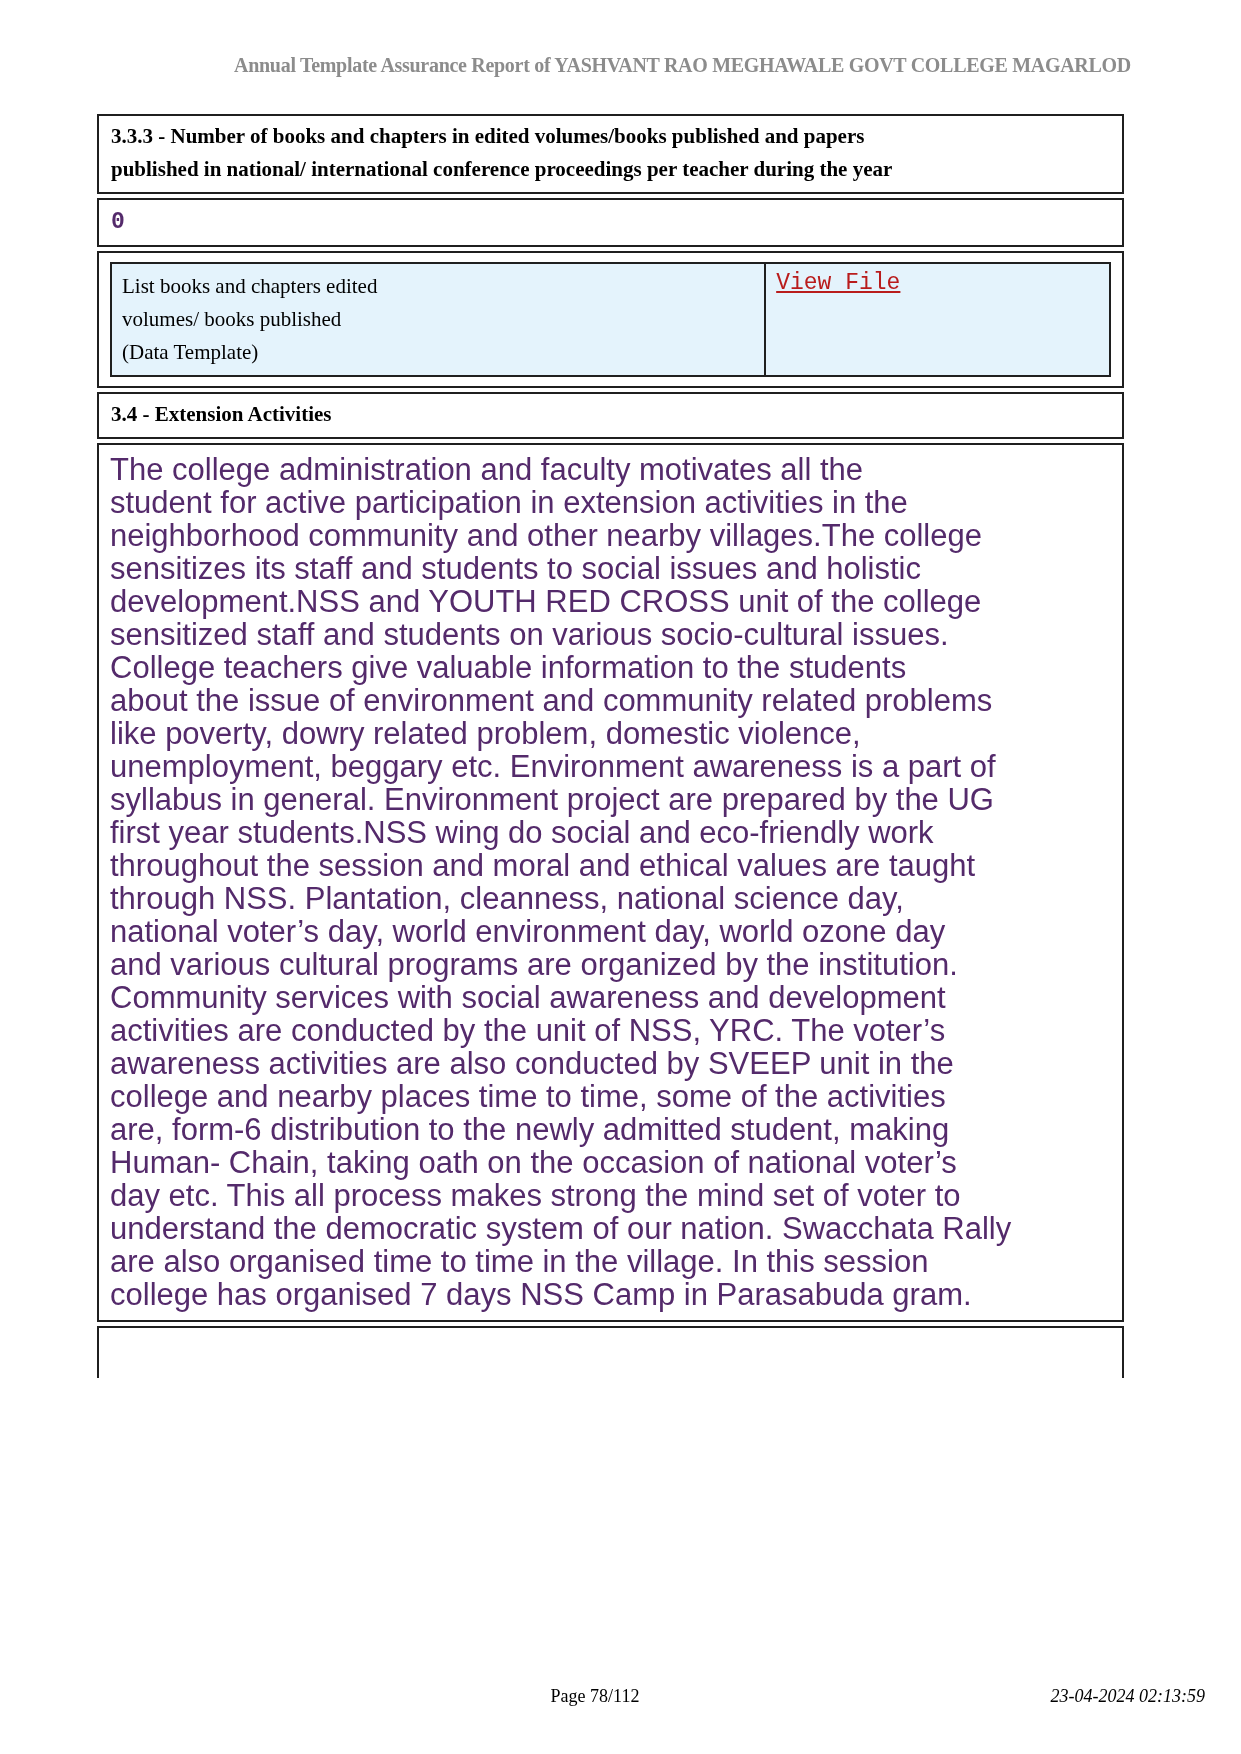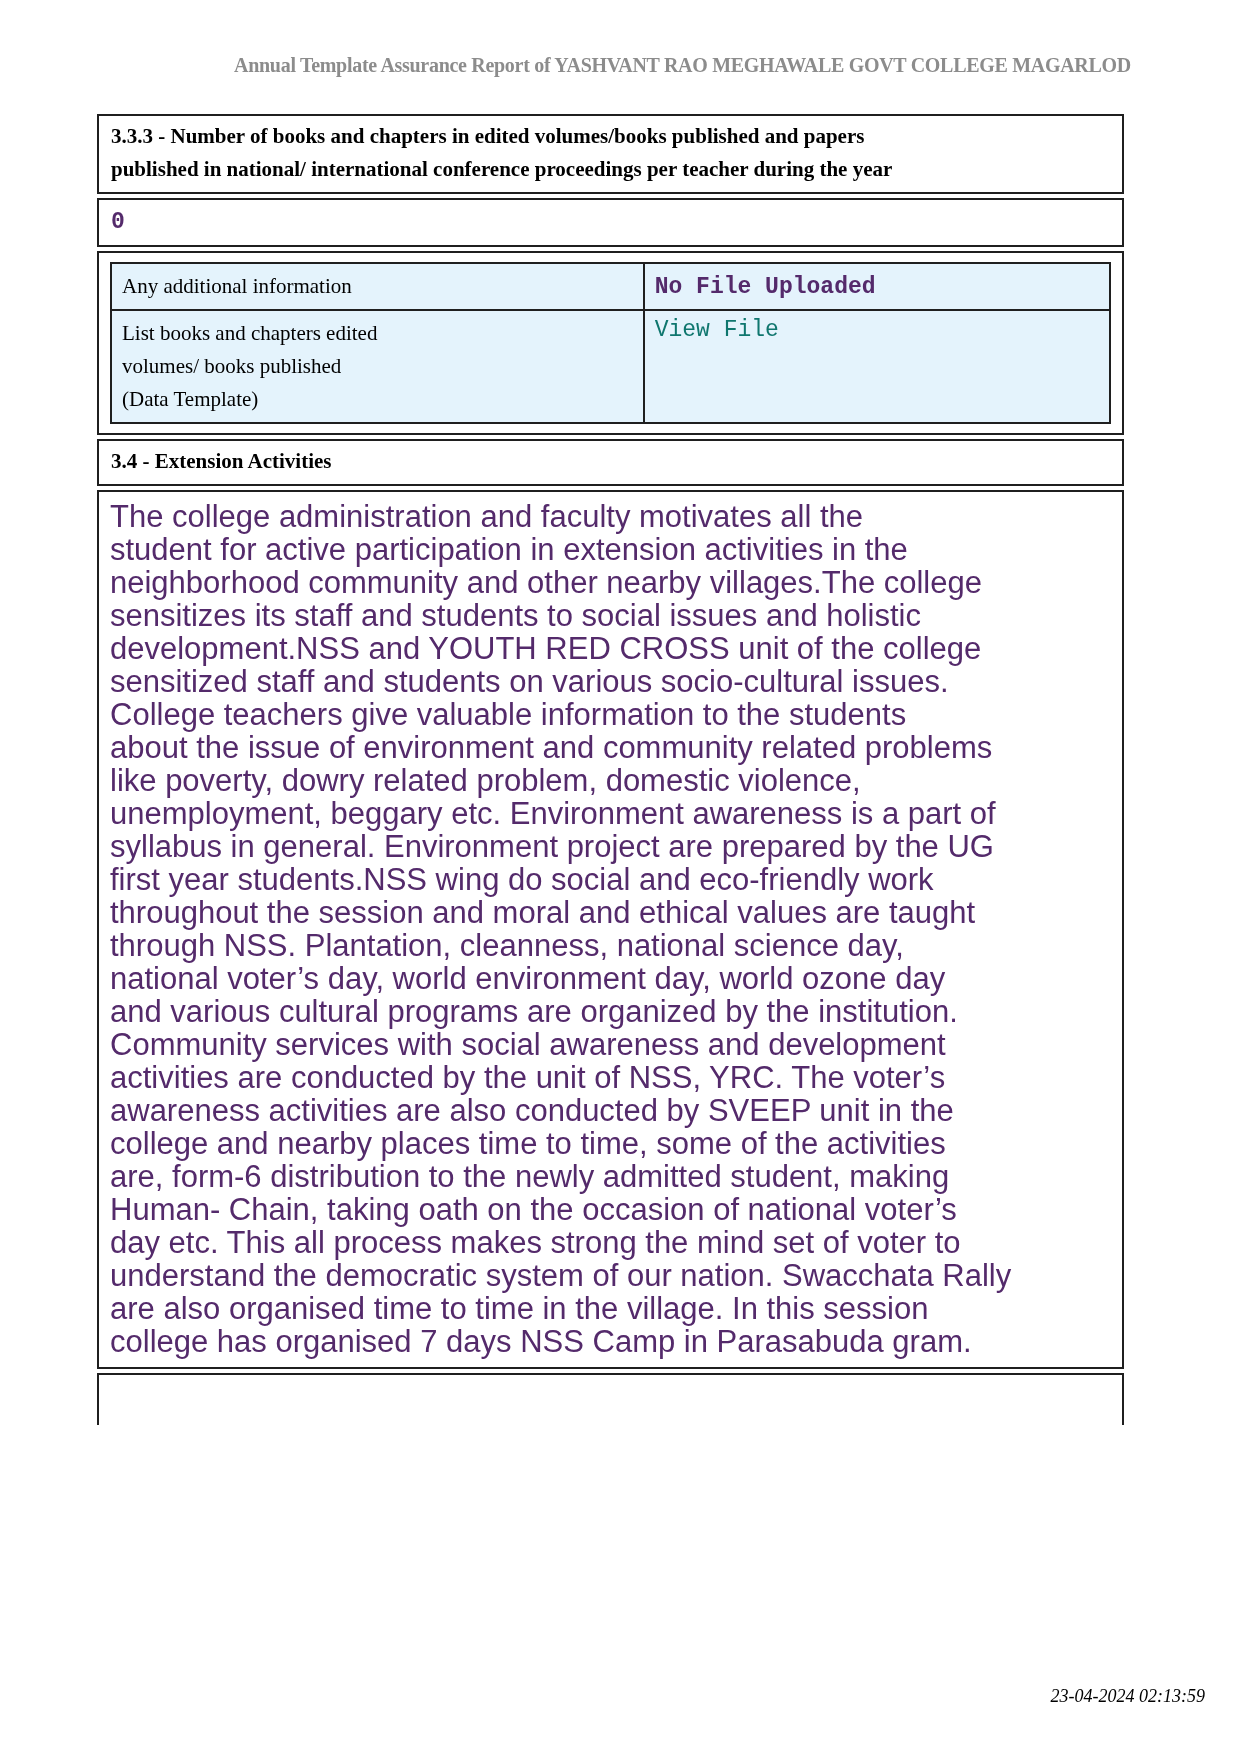--- a/index.html
+++ b/index.html
@@ -68,21 +68,21 @@
   }
   td.doc-cell{
     background:#e4f3fc;
     text-align:center;
     font-family:"Liberation Mono", monospace;
     font-size:23px;
     padding:6px 10px;
   }
   .col-desc{width:340px;}
   .status-text{color:#542a6b;font-weight:bold;}
-  .link-text{color:#0f766e;cursor:pointer;}
+  .link-text{color:#b91c1c;text-decoration:underline;cursor:pointer;}
   .row1{height:44px;}
   .para-box{
     padding:8px 10px 9px 11px;
     font-family:Liberation Sans, sans-serif;
     font-size:31px;line-height:33px;
     color:#542a6b;
     white-space:pre;
   }
   .empty-box{
     height:52px;
@@ -110,26 +110,20 @@
 
     <div class="box heading-box">3.3.3 - Number of books and chapters in edited volumes/books published and papers
 published in national/ international conference proceedings per teacher during the year</div>
 
 
     <div class="box value-box">0</div>
 
     <div class="box table-box">
       <table class="files">
         <tbody>
-          <tr class="row1">
-            <td class="desc-cell">Any additional information</td>
-            <td class="doc-cell">
-              <span class="status-text">No File Uploaded</span>
-            </td>
-          </tr>
           <tr>
             <td class="desc-cell">List books and chapters edited
 volumes/ books published
 (Data Template)</td>
             <td class="doc-cell" style="vertical-align:top;">
               <span class="link-text">View File</span>
             </td>
           </tr>
         </tbody>
       </table>
@@ -162,16 +156,17 @@
 Human- Chain, taking oath on the occasion of national voter’s
 day etc. This all process makes strong the mind set of voter to
 understand the democratic system of our nation. Swacchata Rally
 are also organised time to time in the village. In this session
 college has organised 7 days NSS Camp in Parasabuda gram.</div>
 
     <div class="box empty-box"></div>
 
   </div>
 
+  <div class="footer-page">Page 78/112</div>
 
   <div class="footer-date">23-04-2024 02:13:59</div>
 
 </div>
 
 </body></html>

